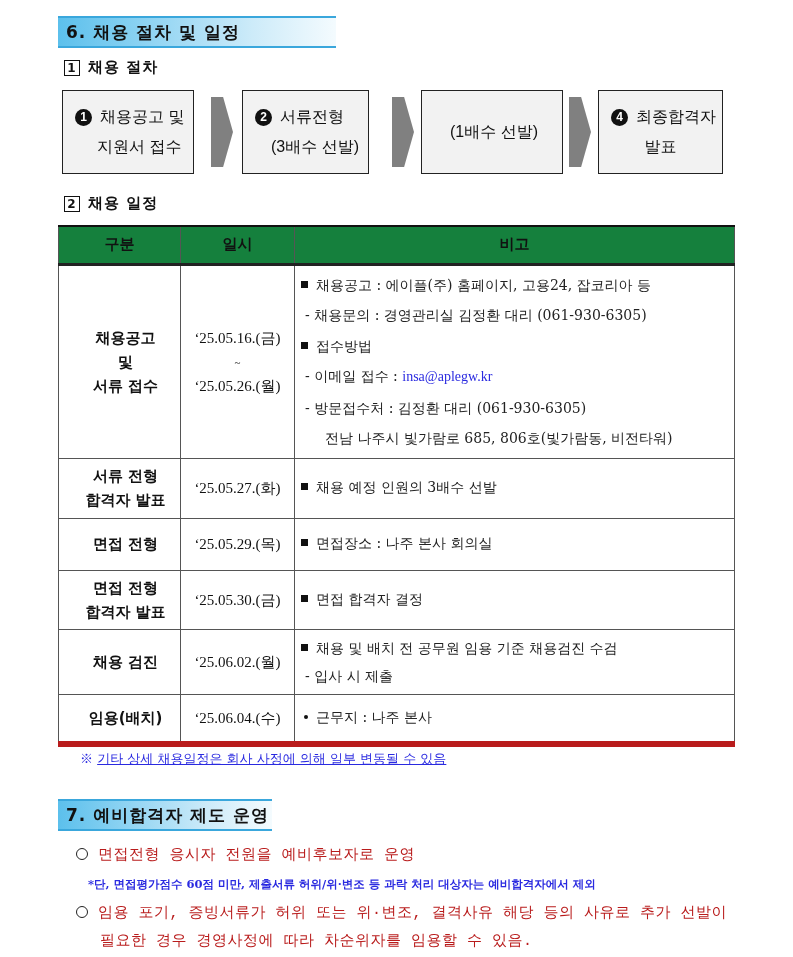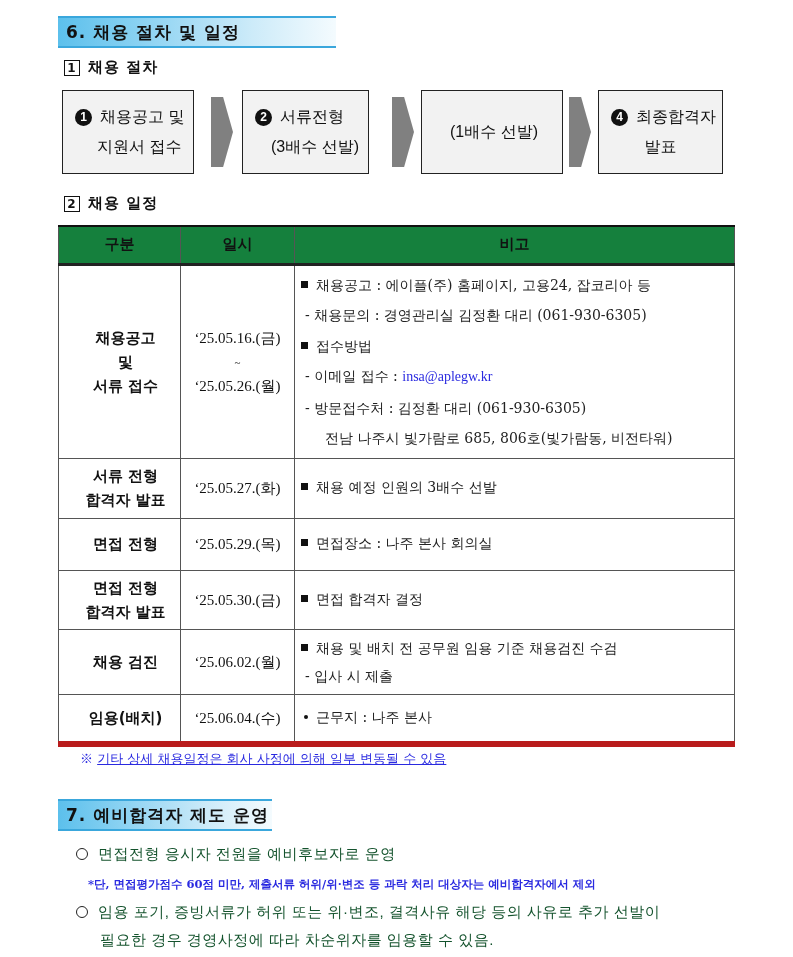--- a/index.html
+++ b/index.html
@@ -59,21 +59,21 @@
   .sq { display: inline-block; width: 7px; height: 7px; background: #111; margin-right: 8px; vertical-align: 2px; }
   .dot { display: inline-block; width: 4px; height: 4px; border-radius: 50%; background: #111; margin: 0 8px 0 3px; vertical-align: 3px; }
   .email { color: #2a2ae0; font-family: "Liberation Serif", serif; }
 
   .footnote {
     position: absolute; left: 80px; top: 750px; font-size: 13px; color: #2a2ae0;
     font-family: "DejaVu Serif", serif;
   }
   .footnote .txt { text-decoration: underline; }
 
-  .bullet-line { position: absolute; font-family: Liberation Sans, sans-serif; font-size: 15px; color: #14532d; white-space: nowrap; letter-spacing: 0.5px; }
+  .bullet-line { position: absolute; font-family: Liberation Mono, monospace; font-size: 15px; color: #b91c1c; white-space: nowrap; letter-spacing: 0.5px; }
   .circle-bullet { display: inline-block; width: 12px; height: 12px; border: 1.5px solid #222; border-radius: 50%; margin-right: 10px; vertical-align: -1px; }
   .blue-note { position: absolute; left: 88px; top: 877px; font-size: 11.5px; color: #2a2ae0; font-family: "DejaVu Serif", serif; white-space: nowrap; font-weight: bold; }
 </style>
 </head>
 <body>
 
 <div class="section-header" style="left:58px; top:16px; width:278px;">
   <span>6. 채용 절차 및 일정</span>
 </div>
 

